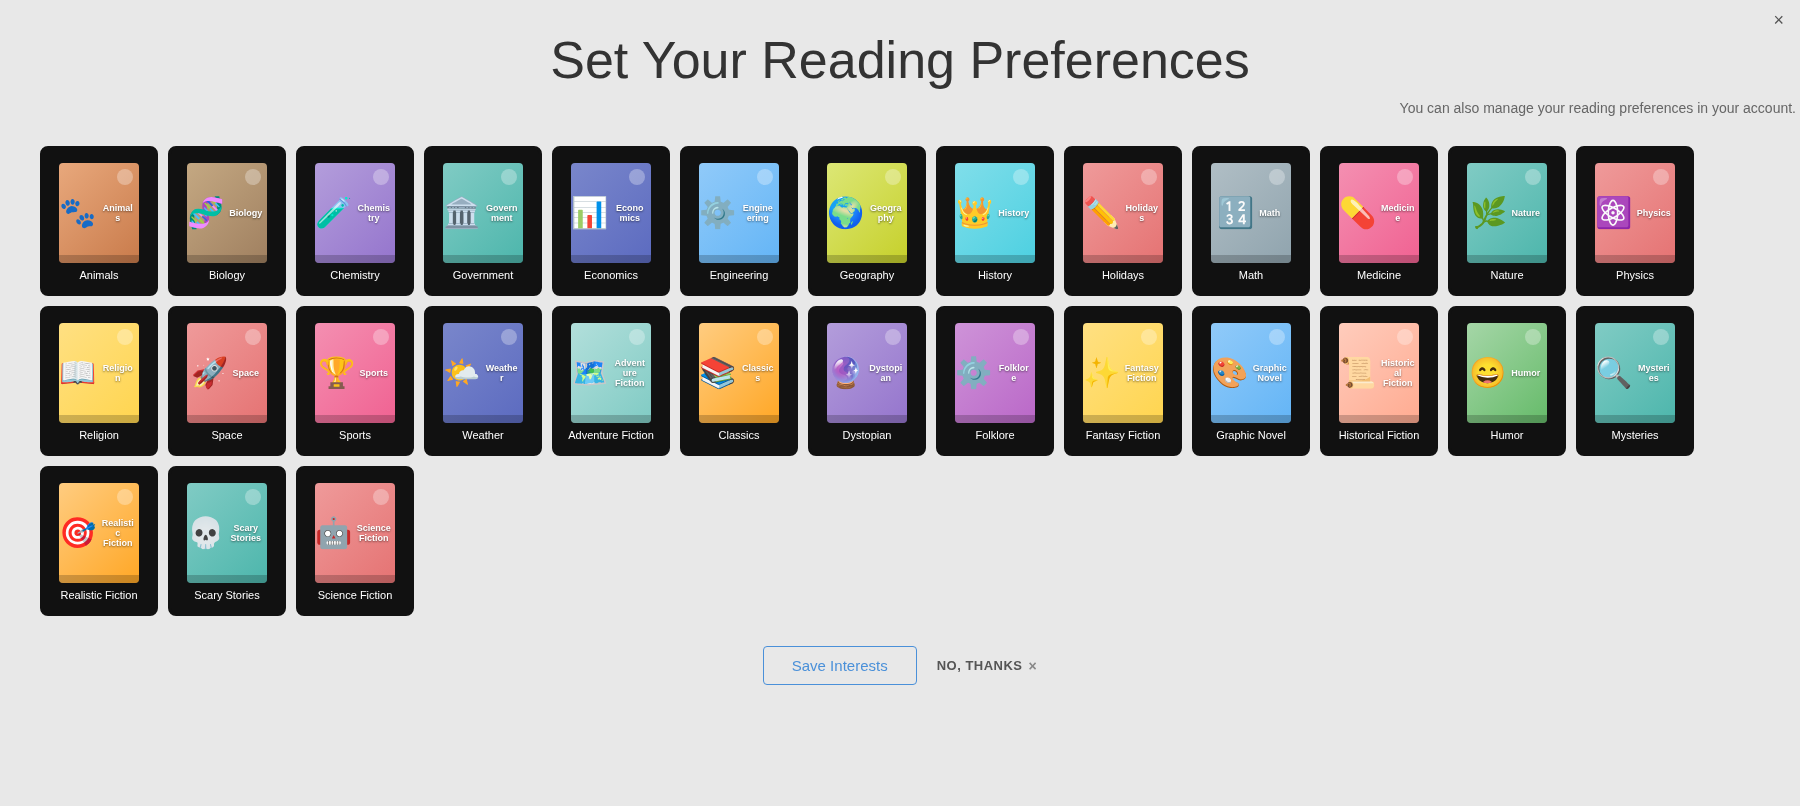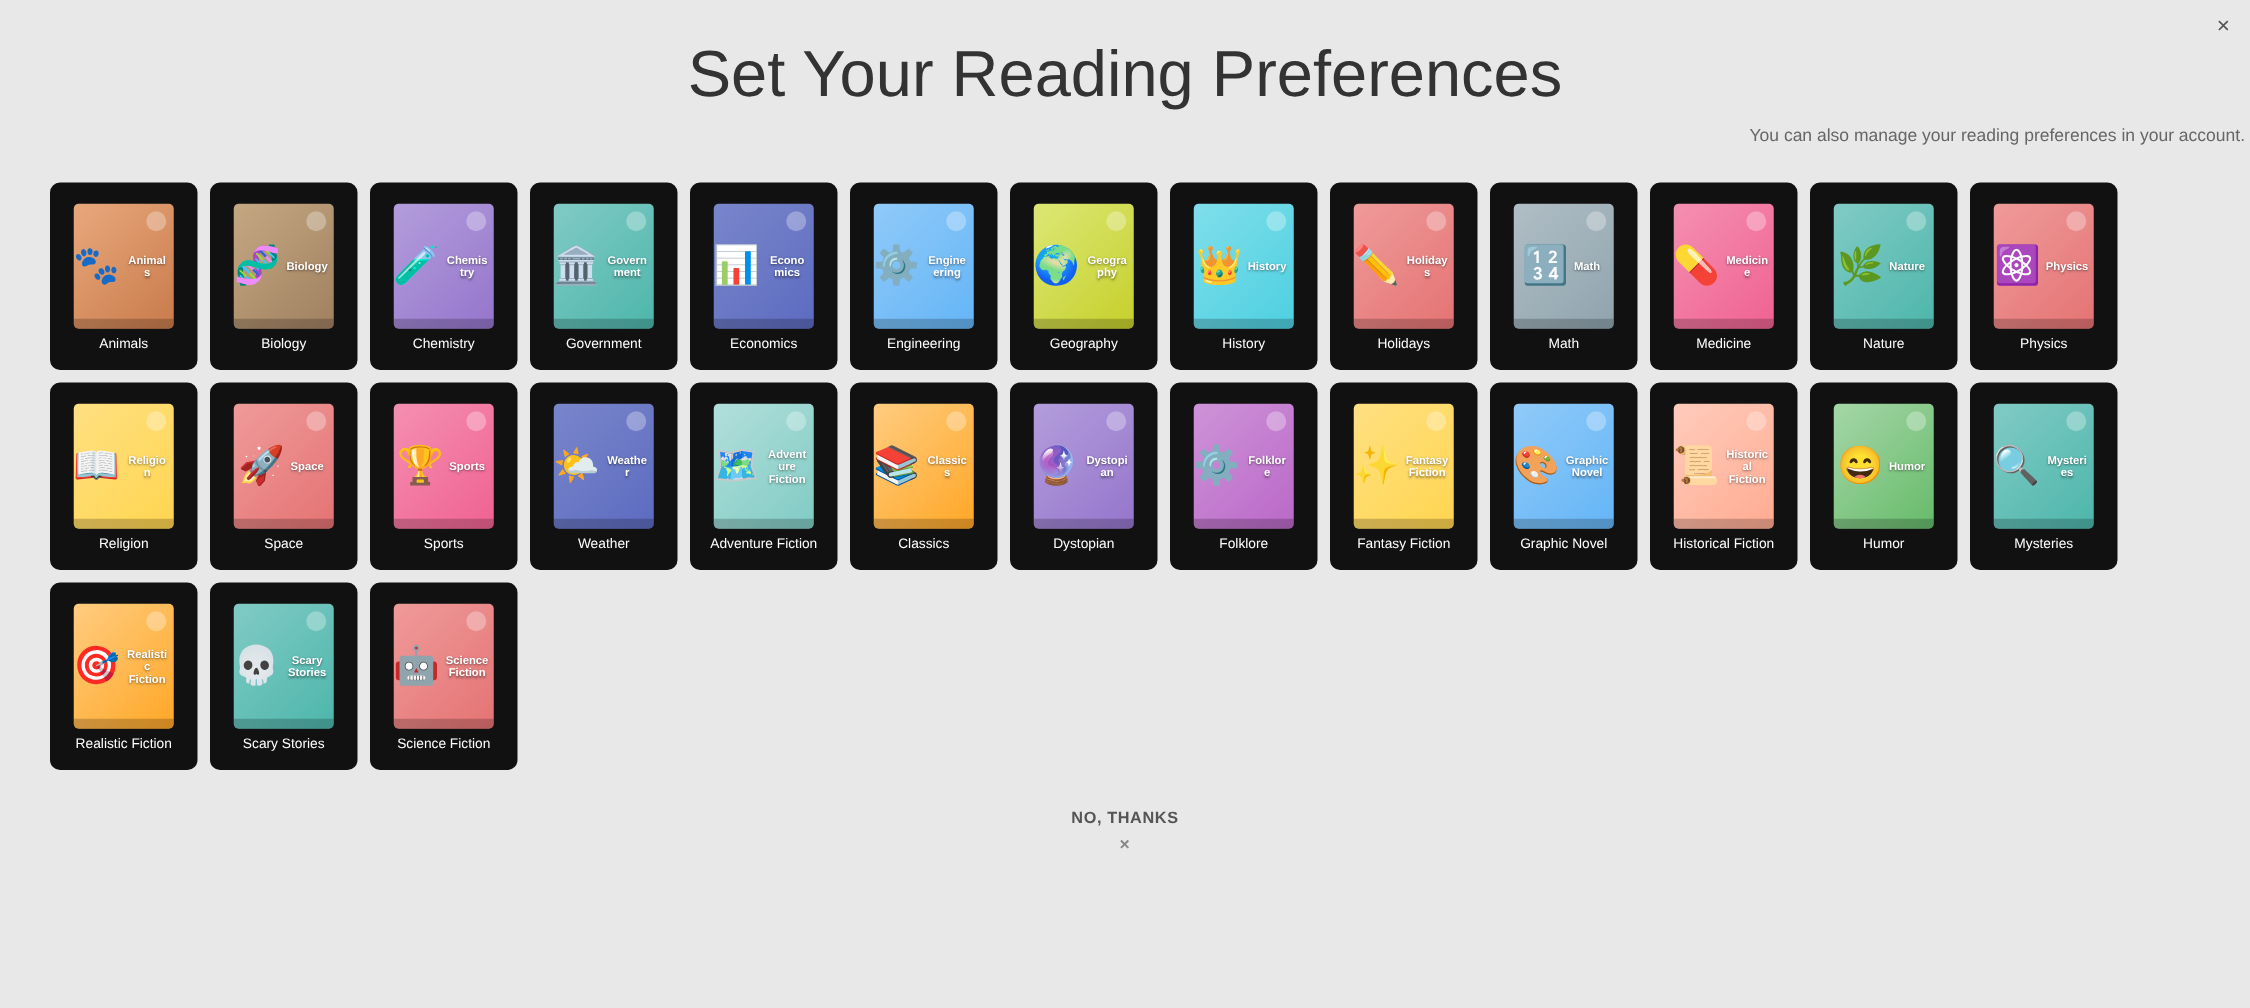--- a/index.html
+++ b/index.html
@@ -97,21 +97,20 @@
     .no-thanks {
       display: flex;
       align-items: center;
       gap: 6px;
       color: #555;
       font-size: 13px;
       font-weight: 600;
       cursor: pointer;
       text-transform: uppercase;
       letter-spacing: 0.5px;
-      flex-direction: column;
     }
     .no-thanks .x-icon {
       font-size: 14px;
       color: #888;
     }
 
     
     .cover-animals { background: linear-gradient(135deg, #e8a87c 0%, #c97b4b 100%); }
     .cover-biology { background: linear-gradient(135deg, #c4a882 0%, #a08060 100%); }
     .cover-chemistry { background: linear-gradient(135deg, #b39ddb 0%, #9575cd 100%); }
@@ -441,18 +440,19 @@
           <div class="book-highlight"></div>
           <div class="book-icon">🤖</div>
           <div class="book-title-inner">Science Fiction</div>
           <div class="book-spine"></div>
         </div>
         <div class="book-label">Science Fiction</div>
       </div>
     </div>
 
   <div class="footer">
+    <button class="save-btn">Save Interests</button>
     <div class="no-thanks">
       <span>NO, THANKS</span>
       <span class="x-icon">×</span>
     </div>
   </div>
 </div>
 
 </body></html>

